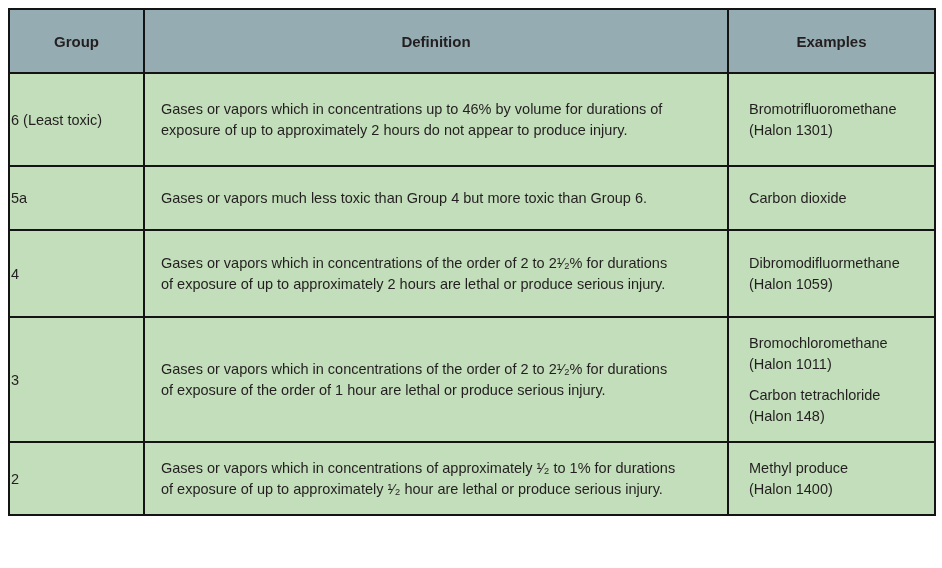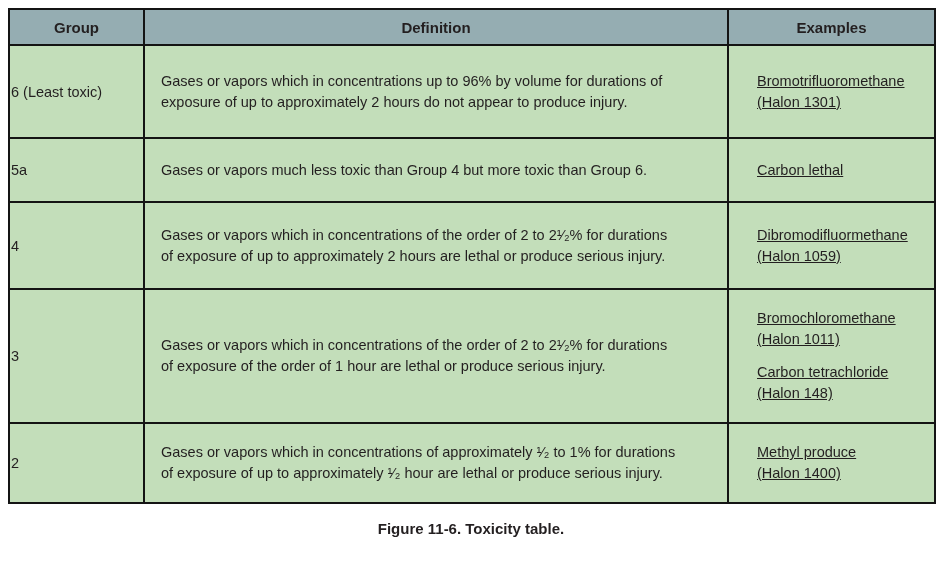--- a/index.html
+++ b/index.html
@@ -24,40 +24,40 @@
   table.tox th, table.tox td {
     border: 2px solid #141414;
     vertical-align: middle;
     box-sizing: border-box;
   }
   tr.head th {
     background: #95adb2;
     font-size: 15px;
     font-weight: bold;
     text-align: center;
-    height: 36px;
+    height: 64px;
   }
   tbody td {
     background: #c3deba;
     font-size: 14.5px;
   }
   td.group-cell {
     text-align: left;
   }
   td.def-cell {
     text-align: left;
     padding: 6px 8px 6px 16px;
     line-height: 21px;
   }
   td.ex-cell {
     text-align: left;
     padding: 6px 6px 6px 16px;
     line-height: 21px;
   }
-  .ex-block { margin: 12px; text-decoration: underline; }
+  .ex-block { margin: 4px; }
   .ex-block + .ex-block { margin-top: 10px; }
   tr.r1 { height: 93px; }
   tr.r2 { height: 64px; }
   tr.r3 { height: 87px; }
   tr.r4 { height: 125px; }
   tr.r5 { height: 73px; }
   .caption {
     width: 926px;
     text-align: center;
     font-size: 15px;
@@ -79,38 +79,38 @@
       <tr class="head">
         <th>Group</th>
         <th>Definition</th>
         <th>Examples</th>
       </tr>
     </thead>
     <tbody>
       <tr class="r1">
         <td class="group-cell">6 (Least toxic)</td>
         <td class="def-cell">
-          <div>Gases or vapors which in concentrations up to 96% by volume for durations of</div>
+          <div>Gases or vapors which in concentrations up to 46% by volume for durations of</div>
           <div>exposure of up to approximately 2 hours do not appear to produce injury.</div>
         </td>
         <td class="ex-cell">
           <div class="ex-block">
             <div>Bromotrifluoromethane</div>
             <div>(Halon 1301)</div>
           </div>
         </td>
       </tr>
       <tr class="r2">
         <td class="group-cell">5a</td>
         <td class="def-cell">
           <div>Gases or vapors much less toxic than Group 4 but more toxic than Group 6.</div>
         </td>
         <td class="ex-cell">
           <div class="ex-block">
-            <div>Carbon lethal</div>
+            <div>Carbon dioxide</div>
           </div>
         </td>
       </tr>
       <tr class="r3">
         <td class="group-cell">4</td>
         <td class="def-cell">
           <div>Gases or vapors which in concentrations of the order of 2 to 2¹⁄₂% for durations</div>
           <div>of exposure of up to approximately 2 hours are lethal or produce serious injury.</div>
         </td>
         <td class="ex-cell">
@@ -145,14 +145,13 @@
         </td>
         <td class="ex-cell">
           <div class="ex-block">
             <div>Methyl produce</div>
             <div>(Halon 1400)</div>
           </div>
         </td>
       </tr>
     </tbody>
   </table>
-  <div class="caption">Figure 11-6. Toxicity table.</div>
 </div>
 
 </body></html>

